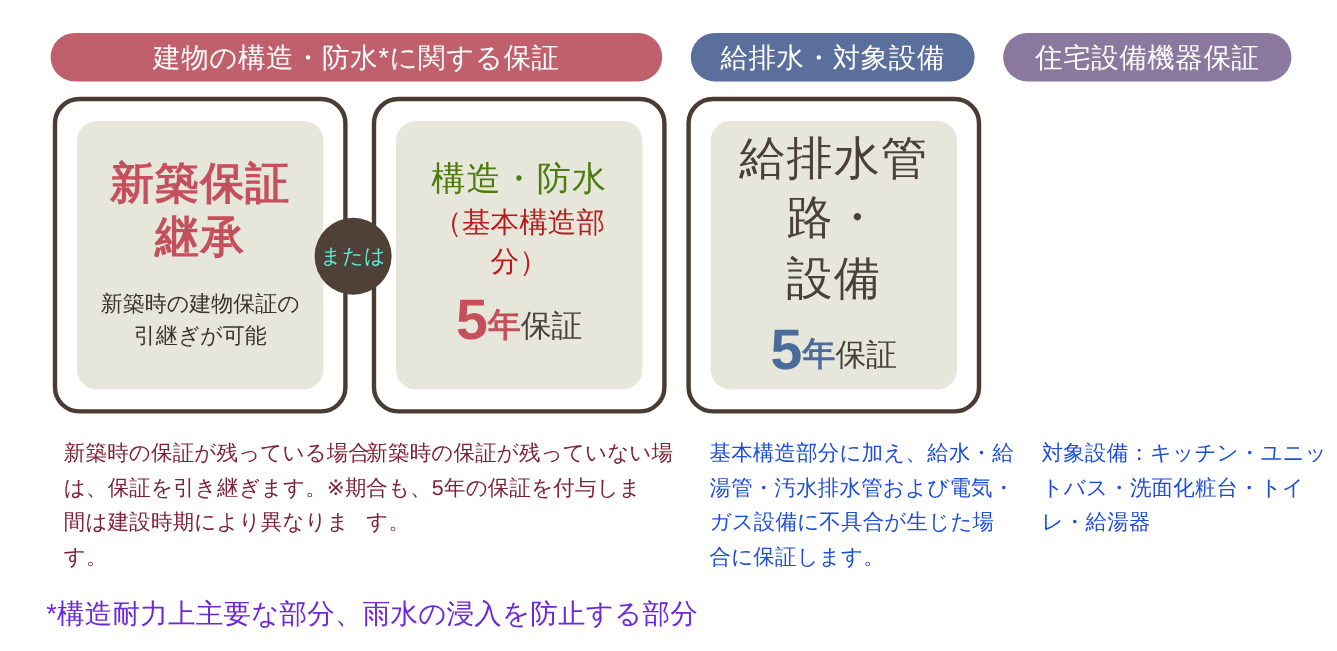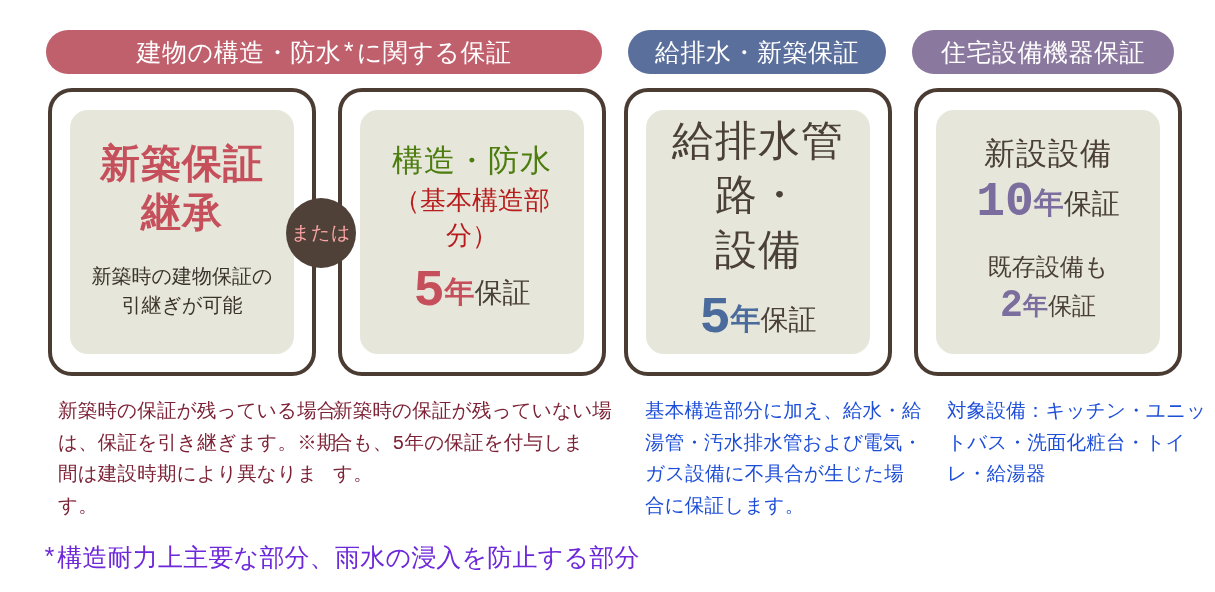--- a/index.html
+++ b/index.html
@@ -15,21 +15,20 @@
     font-family: "Liberation Sans", "DejaVu Sans", sans-serif;
     overflow: hidden;
     color: #4a4039;
   }
 
   .stage {
     position: absolute;
     left: 0; top: 0;
     width: 1215px;
     height: 592px;
-    font-family: Liberation Mono, monospace;
   }
 
   
   .pill {
     position: absolute;
     height: 44px;
     border-radius: 22px;
     display: flex;
     align-items: center;
     justify-content: center;
@@ -198,21 +197,21 @@
 
   
   .or-badge {
     position: absolute;
     left: 286px;
     top: 198px;
     width: 70px;
     height: 70px;
     border-radius: 50%;
     background: #4f4138;
-    color: #fca5a5;
+    color: #5eead4;
     display: flex;
     align-items: center;
     justify-content: center;
     font-size: 19px;
     font-weight: 500;
     letter-spacing: 0.5px;
     z-index: 5;
   }
 
   
@@ -242,21 +241,21 @@
 </style>
 </head>
 <body>
 
 <div class="stage">
 
   <div class="pill pill-1">
     <span>建物の構造・防水*に関する保証</span>
   </div>
   <div class="pill pill-2">
-    <span>給排水・新築保証</span>
+    <span>給排水・対象設備</span>
   </div>
   <div class="pill pill-3">
     <span>住宅設備機器保証</span>
   </div>
 
   <div class="card card-1">
     <div class="card-inner">
       <div class="c1-head">
         <div>新築保証</div>
         <div>継承</div>
@@ -285,32 +284,20 @@
   <div class="card card-3">
     <div class="card-inner">
       <div class="c3-l1">給排水管路・</div>
       <div class="c3-l1">設備</div>
       <div class="c3-l2">
         <span class="big-blue">5</span><span class="yr-blue">年</span><span class="lbl-dark">保証</span>
       </div>
     </div>
   </div>
 
-  <div class="card card-4">
-    <div class="card-inner">
-      <div class="c4-l1">新設設備</div>
-      <div class="c4-l2">
-        <span class="big-purple">10</span><span class="yr-purple">年</span><span class="lbl-dark">保証</span>
-      </div>
-      <div class="c4-l3">既存設備も</div>
-      <div class="c4-l4">
-        <span class="mid-purple">2</span><span class="yr-purple-sm">年</span><span class="lbl-dark-sm">保証</span>
-      </div>
-    </div>
-  </div>
 
   <div class="caption cap-1">新築時の保証が残っている場合は、保証を引き継ぎます。※期間は建設時期により異なります。</div>
   <div class="caption cap-2">新築時の保証が残っていない場合も、5年の保証を付与します。</div>
   <div class="caption cap-3">基本構造部分に加え、給水・給湯管・汚水排水管および電気・ガス設備に不具合が生じた場合に保証します。</div>
   <div class="caption cap-4">対象設備：キッチン・ユニットバス・洗面化粧台・トイレ・給湯器</div>
 
   <div class="footnote">*構造耐力上主要な部分、雨水の浸入を防止する部分</div>
 
 </div>
 

